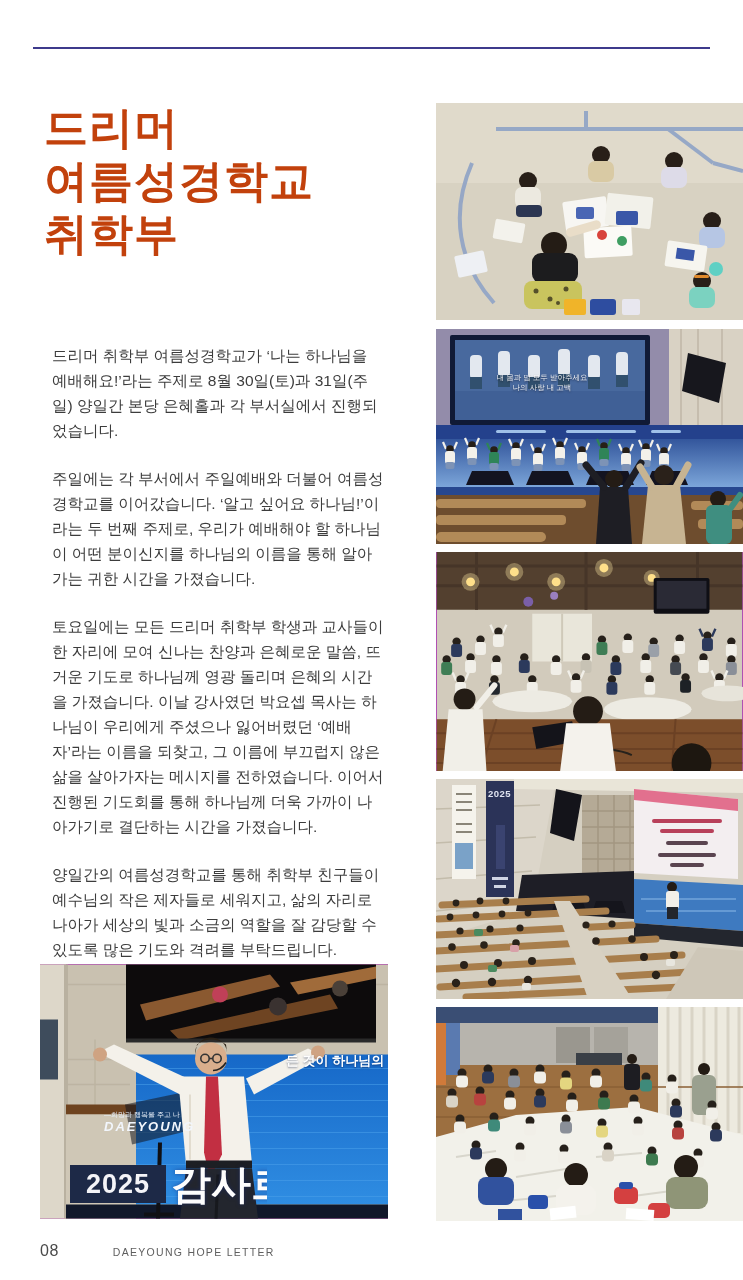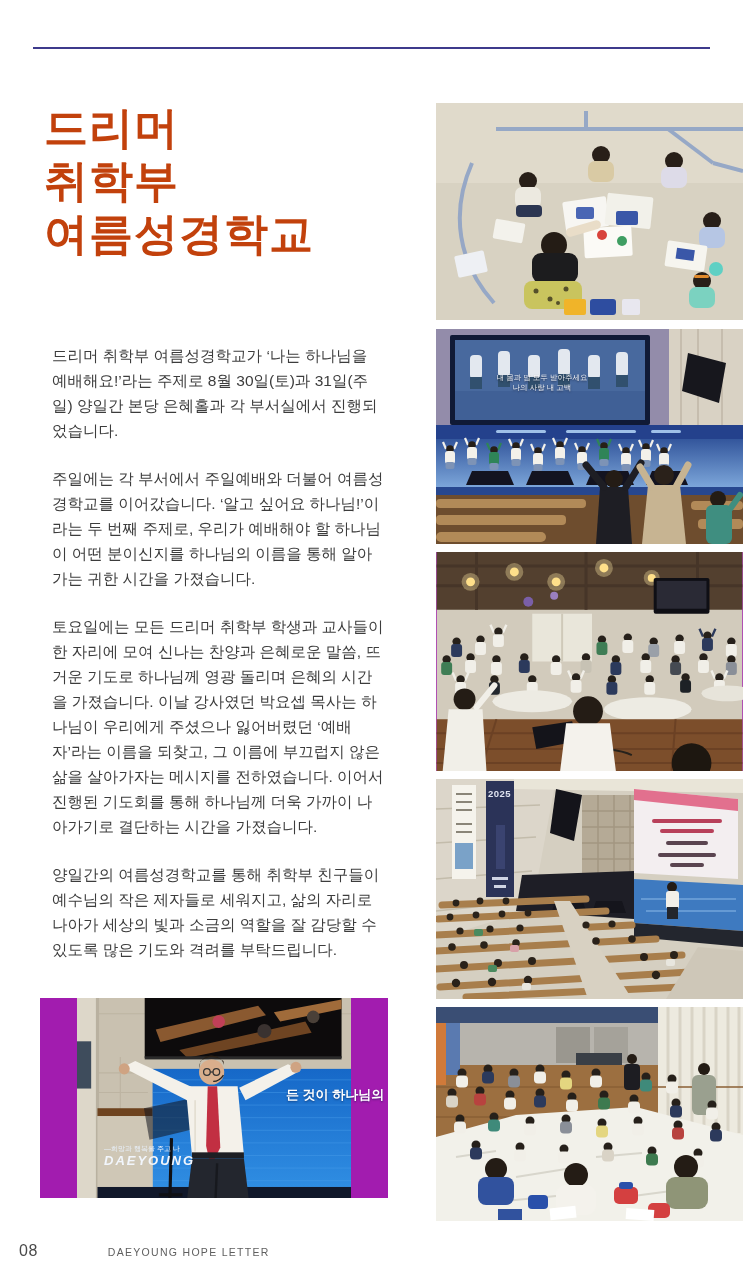--- a/index.html
+++ b/index.html
@@ -15,49 +15,49 @@
     margin:0 0 23px 0; font-size:15.5px; line-height:25px; color:#3c3c3c;
     word-break:break-all; text-align:left;
   }
   .photo { position:absolute; overflow:hidden; background:#a21caf; }
   .photo svg { display:block; width:100%; height:100%; }
   .ph1 { left:396px; top:87px;  width:307px; height:217px; }
   .ph2 { left:396px; top:313px; width:307px; height:215px; }
   .ph3 { left:396px; top:536px; width:307px; height:219px; }
   .ph4 { left:396px; top:763px; width:307px; height:220px; }
   .ph5 { left:396px; top:991px; width:307px; height:214px; }
-  .ph6 { left:0;     top:982px; width:348px; height:200px; }
+  .ph6 { left:0;     top:948px; width:348px; height:255px; }
   .ov { position:absolute; color:#fff; }
   .lyrics { left:26px; top:44px; width:160px; text-align:center; font-size:7.5px; line-height:10px;
             color:rgba(255,255,255,.92); text-shadow:0 1px 2px rgba(0,0,20,.6); }
   .banner-2025 { left:52px; top:9px; font-size:9.5px; font-weight:bold; color:#dfe3f0; letter-spacing:.5px; }
   .p6-screen-text { left:246px; top:88px; font-size:13px; font-weight:bold; white-space:nowrap;
                     text-shadow:0 1px 2px rgba(0,20,60,.5); }
   .p6-slogan { left:64px; top:146px; font-size:7px; color:#e8f0fa; white-space:nowrap; }
   .p6-brand  { left:64px; top:155px; font-size:13px; font-weight:bold; font-style:italic;
                letter-spacing:2px; color:#f2f6fc; }
   .p6-yearbox { left:30px; top:201px; width:96px; height:38px; background:#1d2947;
                 display:flex; align-items:center; justify-content:center;
                 font-size:27px; font-weight:800; color:#f4f4f8; letter-spacing:1px; }
   .p6-word { left:131px; top:195px; width:96px; height:52px; overflow:hidden; white-space:nowrap;
              font-size:40px; line-height:50px; font-weight:800; color:#fdfdfd;
              text-shadow:0 0 4px rgba(20,40,120,.55); }
-  .footer { position:absolute; left:19px; top:1242px; display:flex; align-items:baseline; gap:24px; color:#555; }
+  .footer { position:absolute; left:40px; top:1242px; display:flex; align-items:baseline; gap:8px; color:#555; }
   .footer .num { font-size:16px; font-weight:500; letter-spacing:.5px; color:#4a4a4a; }
   .footer .name { font-size:10.5px; letter-spacing:1.3px; color:#5f5f5f;padding-left:46px; }
 </style>
 </head>
 <body>
 
 <div class="rule"></div>
 
 <h1 class="title">
   <span>드리머</span>
+  <span>여름성경학교</span>
   <span>취학부</span>
-  <span>여름성경학교</span>
 </h1>
 
 <div class="article">
   <p>드리머 취학부 여름성경학교가 ‘나는 하나님을 예배해요!’라는 주제로 8월 30일(토)과 31일(주일) 양일간 본당 은혜홀과 각 부서실에서 진행되었습니다.</p>
   <p>주일에는 각 부서에서 주일예배와 더불어 여름성경학교를 이어갔습니다. ‘알고 싶어요 하나님!’이라는 두 번째 주제로, 우리가 예배해야 할 하나님이 어떤 분이신지를 하나님의 이름을 통해 알아가는 귀한 시간을 가졌습니다.</p>
   <p>토요일에는 모든 드리머 취학부 학생과 교사들이 한 자리에 모여 신나는 찬양과 은혜로운 말씀, 뜨거운 기도로 하나님께 영광 돌리며 은혜의 시간을 가졌습니다. 이날 강사였던 박요셉 목사는 하나님이 우리에게 주셨으나 잃어버렸던 ‘예배자’라는 이름을 되찾고, 그 이름에 부끄럽지 않은 삶을 살아가자는 메시지를 전하였습니다. 이어서 진행된 기도회를 통해 하나님께 더욱 가까이 나아가기로 결단하는 시간을 가졌습니다.</p>
   <p>양일간의 여름성경학교를 통해 취학부 친구들이 예수님의 작은 제자들로 세워지고, 삶의 자리로 나아가 세상의 빛과 소금의 역할을 잘 감당할 수 있도록 많은 기도와 격려를 부탁드립니다.</p>
 </div>
 
 <figure class="photo ph1">

